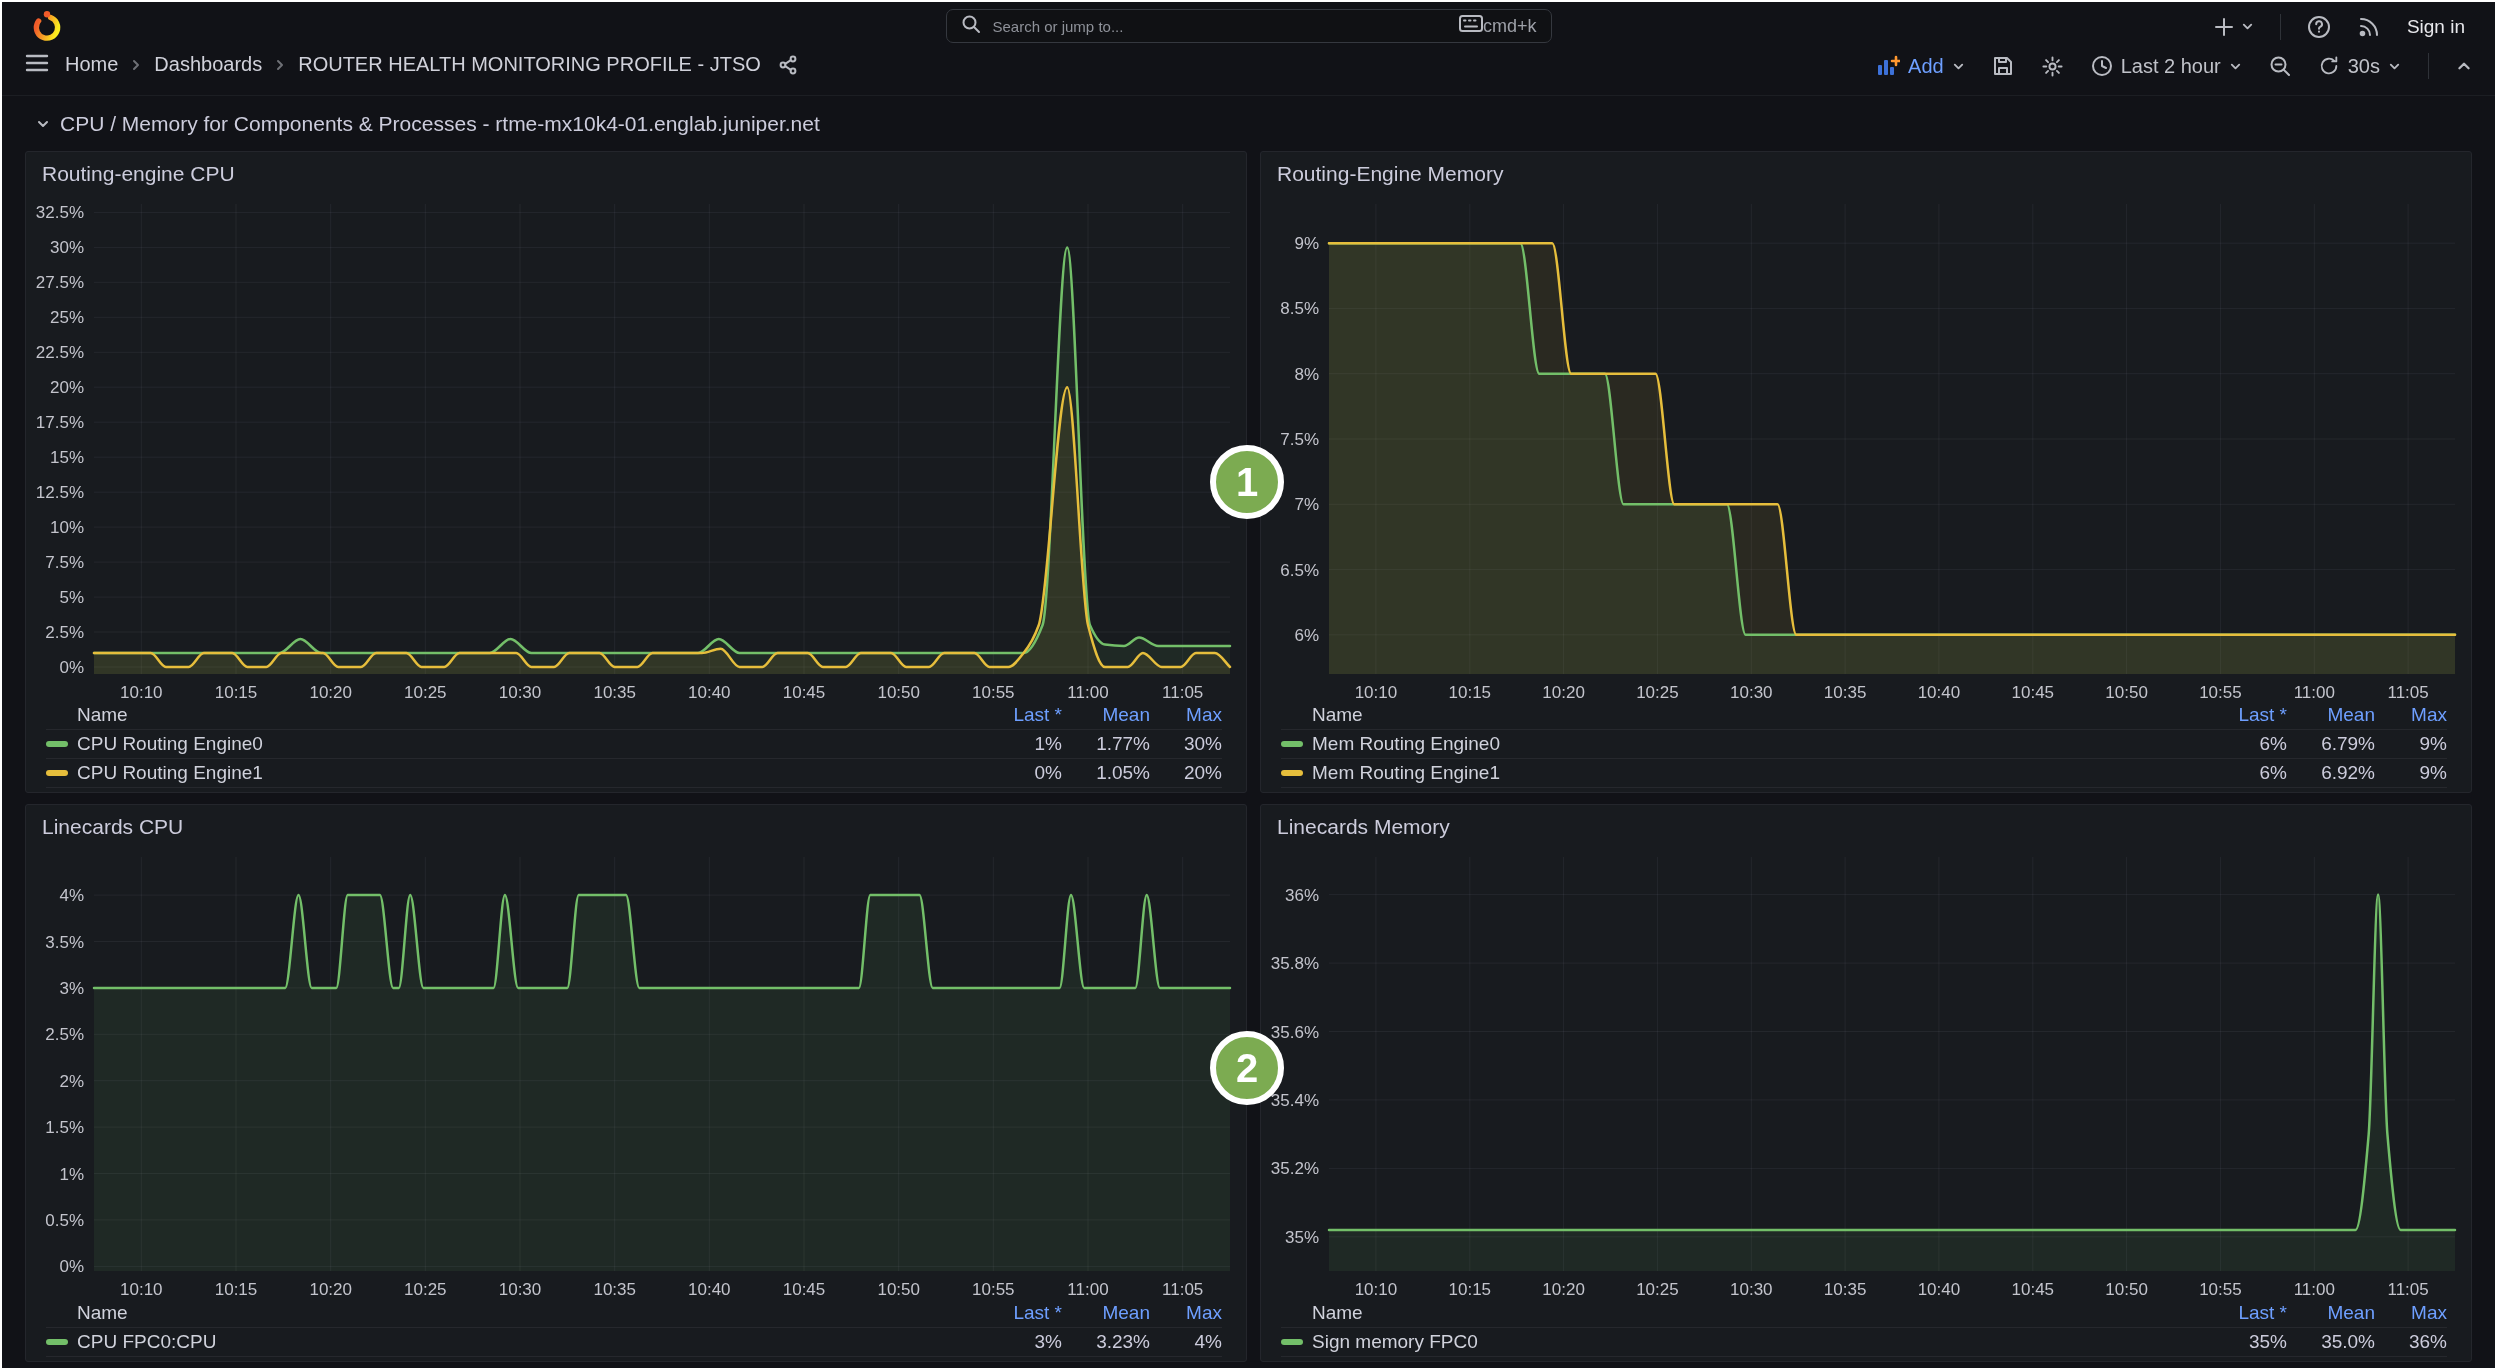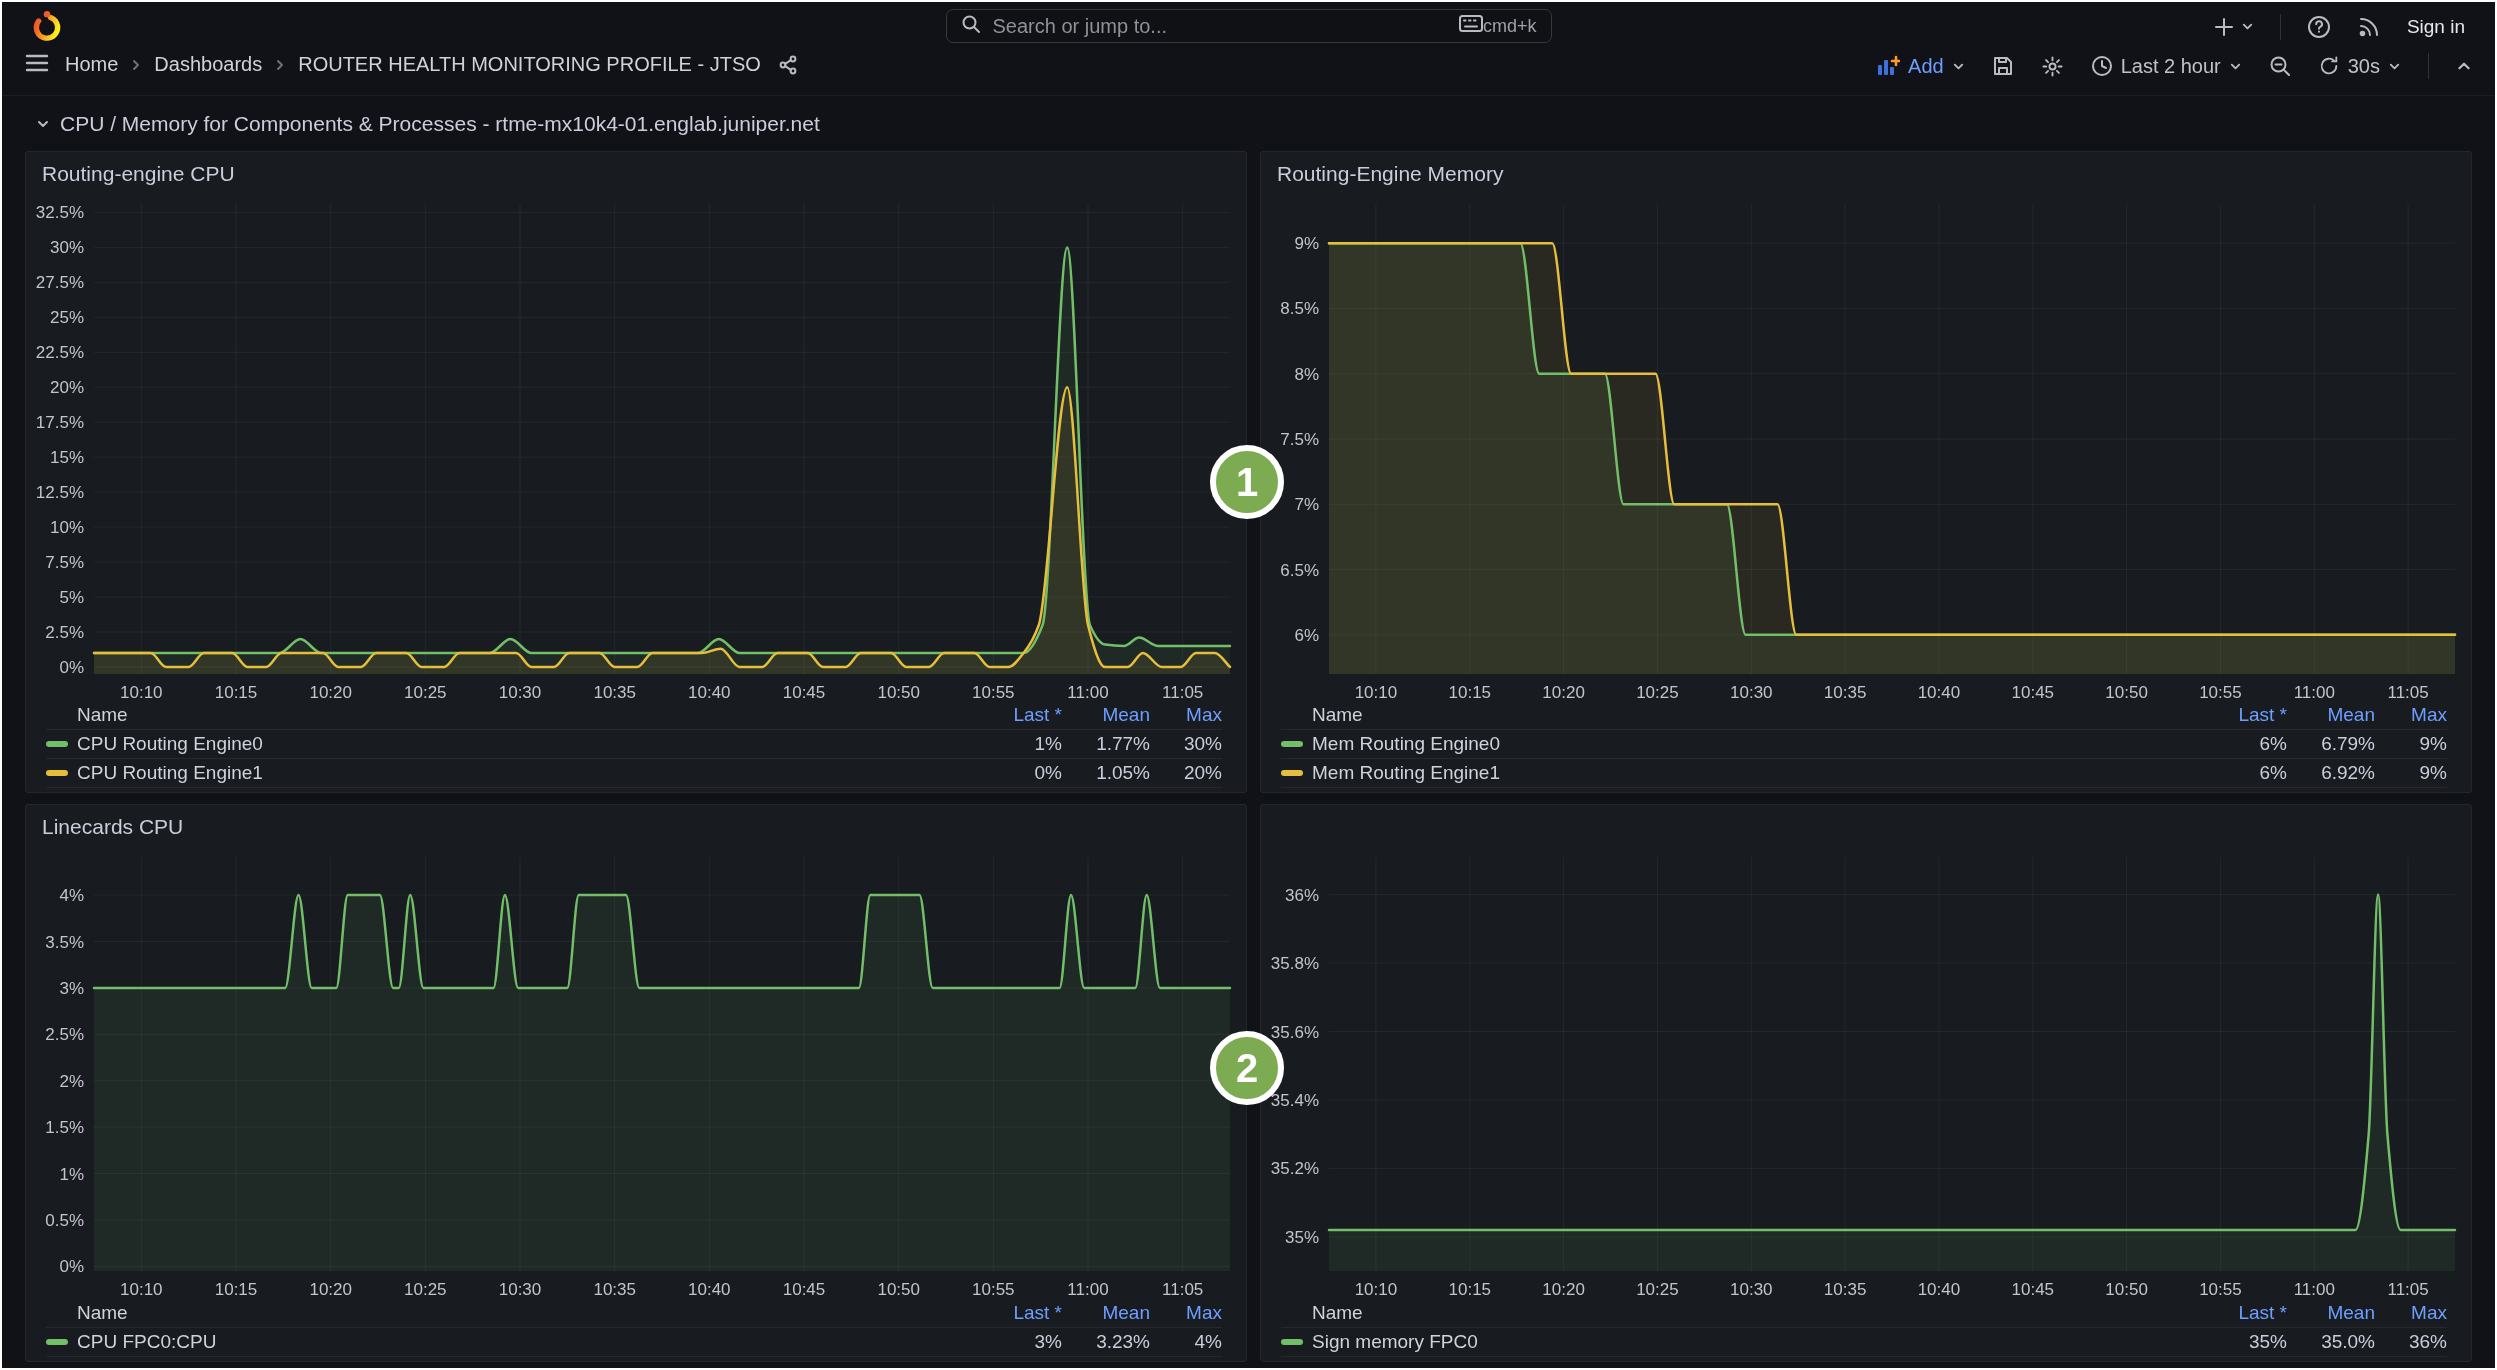--- a/index.html
+++ b/index.html
@@ -7,21 +7,21 @@
        font-family:"Liberation Sans",sans-serif;color:#ccccdc;}
   .frame{position:absolute;inset:0;border:2px solid #ffffff;pointer-events:none;z-index:999;}
 
   
   .topbar{position:absolute;left:0;top:0;right:0;height:53px;background:#111217;
           border-bottom:1px solid #202227;display:flex;align-items:center;z-index:10;}
   .logo{margin-left:30px;display:flex;align-items:center;}
   .searchwrap{position:absolute;left:50%;transform:translateX(-50%);top:9px;width:606px;height:34px;
           background:#101114;border:1px solid #35383f;border-radius:7px;display:flex;align-items:center;
           padding:0 14px;box-sizing:border-box;gap:10px;}
-  .searchwrap input{flex:1;background:transparent;border:none;outline:none;color:#ccccdc;font-size:20px;
+  .searchwrap input{flex:1;background:transparent;border:none;outline:none;color:#ccccdc;font-size:15px;
           font-family:"Liberation Sans",sans-serif;}
   .searchwrap input::placeholder{color:#8e9199;}
   .kbdhint{display:flex;align-items:center;gap:0;color:#9da0a8;font-size:18px;white-space:nowrap;}
   .topright{margin-left:auto;display:flex;align-items:center;gap:26px;padding-right:32px;}
   .vdiv{width:1px;height:26px;background:#2f3238;}
   .signin{color:#e8e8ec;font-size:19px;font-weight:500;}
   .icnbtn{display:flex;align-items:center;gap:6px;color:#c0c2c9;cursor:pointer;}
 
   
   .navbar{position:absolute;left:0;top:53px;right:0;height:43px;background:#111217;
@@ -453,20 +453,21 @@
           <span>CPU FPC0:CPU</span>
         </div>
         <div class="lg-val c-last">3%</div>
         <div class="lg-val c-mean">3.23%</div>
         <div class="lg-val c-max">4%</div>
       </div>
     </div>
 </div>
 
 <div class="panel" style="left:1260px;top:804px;width:1212px;height:558px;">
+  <div class="panel-title">Linecards Memory</div>
   <svg class="chart" width="1210" height="452" viewBox="0 0 1210 452">
       <line x1="68" x2="1194" y1="387.8" y2="387.8" stroke="rgba(204,204,220,0.07)" stroke-width="1"></line>
       <line x1="68" x2="1194" y1="319.4" y2="319.4" stroke="rgba(204,204,220,0.07)" stroke-width="1"></line>
       <line x1="68" x2="1194" y1="250.9" y2="250.9" stroke="rgba(204,204,220,0.07)" stroke-width="1"></line>
       <line x1="68" x2="1194" y1="182.5" y2="182.5" stroke="rgba(204,204,220,0.07)" stroke-width="1"></line>
       <line x1="68" x2="1194" y1="114.1" y2="114.1" stroke="rgba(204,204,220,0.07)" stroke-width="1"></line>
       <line x1="68" x2="1194" y1="45.6" y2="45.6" stroke="rgba(204,204,220,0.07)" stroke-width="1"></line>
       <line x1="114.9" x2="114.9" y1="8" y2="422" stroke="rgba(204,204,220,0.07)" stroke-width="1"></line>
       <line x1="208.8" x2="208.8" y1="8" y2="422" stroke="rgba(204,204,220,0.07)" stroke-width="1"></line>
       <line x1="302.6" x2="302.6" y1="8" y2="422" stroke="rgba(204,204,220,0.07)" stroke-width="1"></line>

